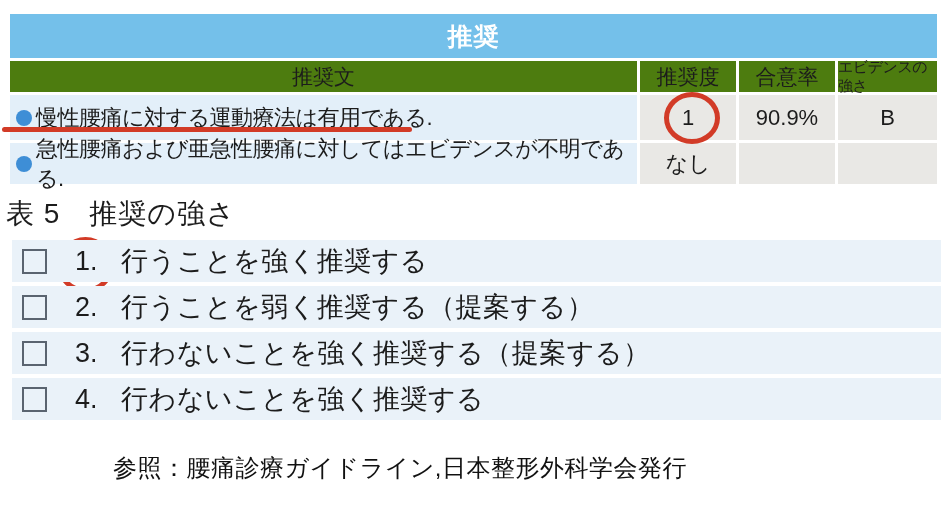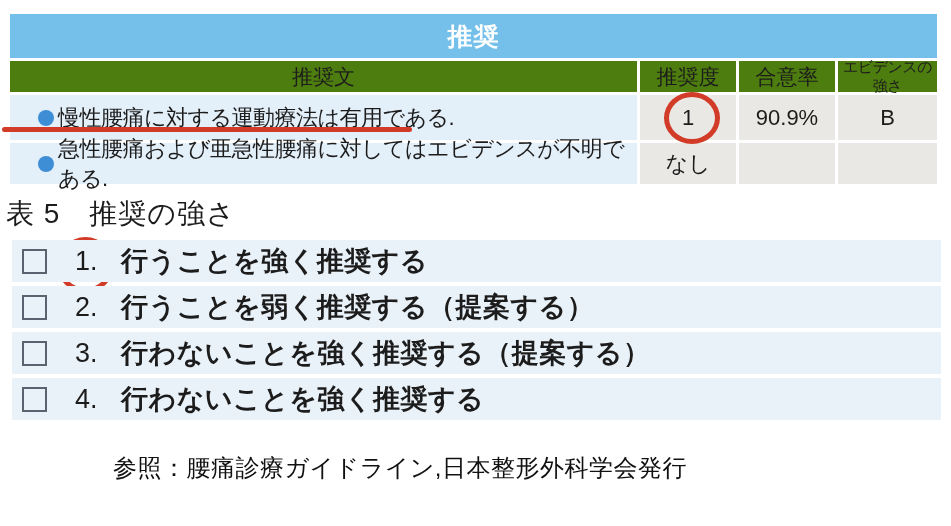--- a/index.html
+++ b/index.html
@@ -18,24 +18,24 @@
     grid-column:1 / -1;
     background:#74c0ea; color:#ffffff;
     font-size:25px; font-weight:bold;
     display:flex; align-items:center; justify-content:center;
     letter-spacing:1px;
   }
   .t-head {
     background:#4d7c0f; font-size:21px; font-weight:500;
     display:flex; align-items:center; justify-content:center;
   }
-  .t-head-small { font-size:15px; letter-spacing:-0.5px;text-align:center; }
+  .t-head-small { font-size:15px; letter-spacing:-0.5px; }
   .t-cell { display:flex; align-items:center; justify-content:center; font-size:22px; }
   .t-text {
-    background:#e3eff9; justify-content:flex-start; padding-left:28px;
+    background:#e3eff9; justify-content:flex-start; padding-left:6px;
     font-size:22px; letter-spacing:-0.5px;
   }
   .t-val { background:#e9e8e5; }
   .bullet {
     display:inline-block; width:16px; height:16px; border-radius:50%;
     background:#3e8ed6; margin-right:4px; flex:0 0 auto;
   }
 
   
   .red-underline {
@@ -54,21 +54,21 @@
   .strength-list { position:absolute; left:12px; top:240px; width:929px; }
   .s-row {
     height:42px; margin-bottom:4px; background:#eaf2f9;
     display:flex; align-items:center; padding-left:10px; box-sizing:border-box;
   }
   .checkbox {
     width:21px; height:21px; border:2px solid #5a6470; background:transparent;
     flex:0 0 auto; margin-right:28px;
   }
   .s-num { font-size:27px; width:46px; flex:0 0 auto; }
-  .s-label { font-size:27px; letter-spacing:0.5px;font-weight:bold; }
+  .s-label { font-size:27px; letter-spacing:0.5px; }
 
   
   .caption {
     position:absolute; left:0; top:452px; width:800px;
     text-align:center; font-size:24px; color:#111111; letter-spacing:0.5px;
   }
 </style>
 </head>
 <body>
 

